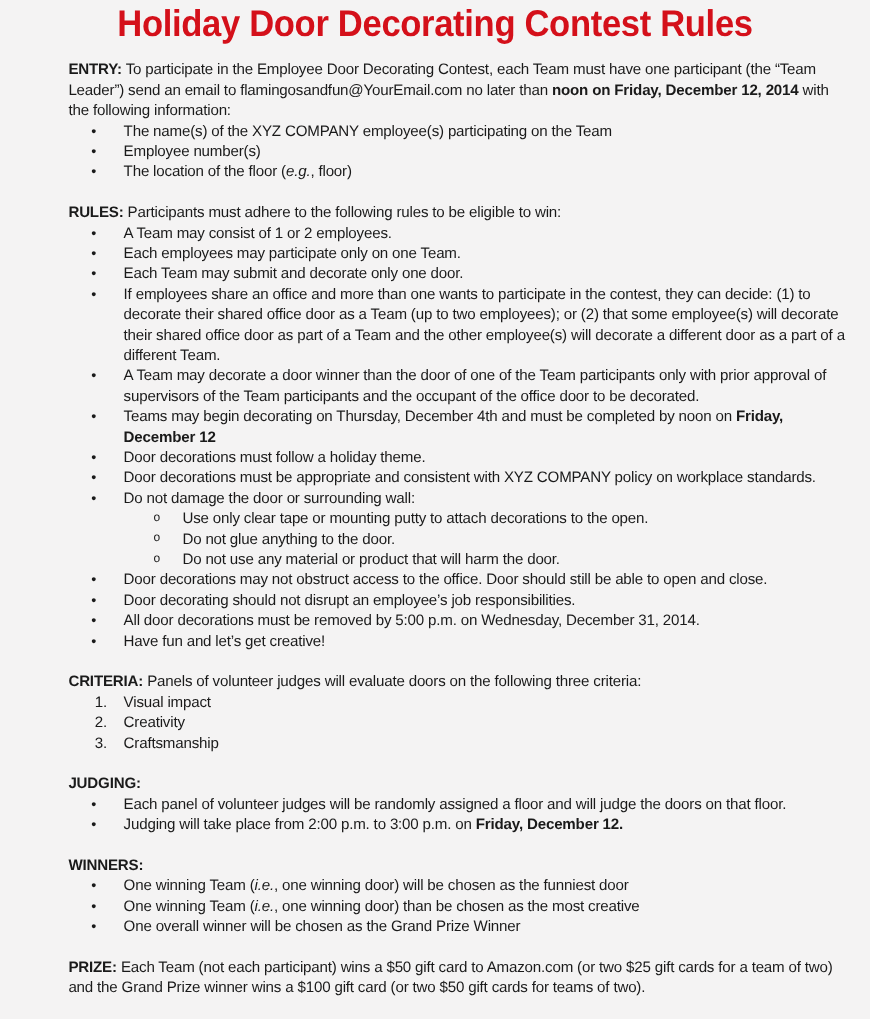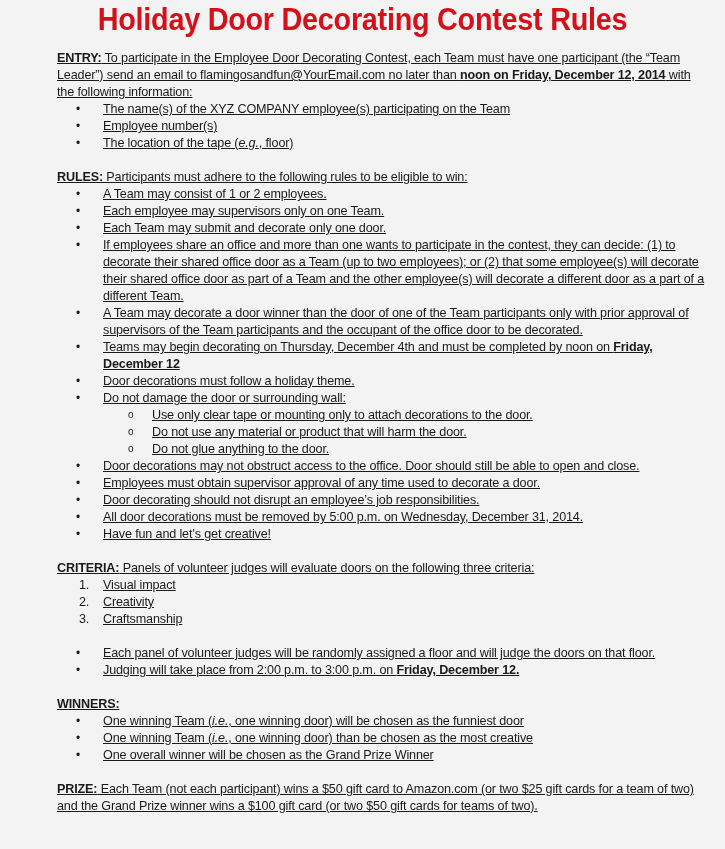--- a/index.html
+++ b/index.html
@@ -16,24 +16,24 @@
     font-family: "Liberation Sans", sans-serif;
     font-weight: bold; font-size: 31px; color: #d4101a;
     letter-spacing: -0.3px;
     transform: scaleX(0.93); transform-origin: center;
   }
   .content {
     position: absolute; left: 57px; top: 50px; width: 650px;
     font-size: 12.6px; line-height: 17px;
     letter-spacing: -0.15px;
   }
-  .content p { margin: 0; text-decoration: underline; }
+  .content p { margin: 0; }
   .section { margin-bottom: 17px; }
   ul, ol { margin: 0; padding: 0; list-style: none; }
-  li { position: relative; padding-left: 46px; text-decoration: underline; }
+  li { position: relative; padding-left: 46px; }
   li.bullet::before {
     content: "\2022"; position: absolute; left: 19px; top: 0;
     font-size: 12px;
   }
   li.num .n { position: absolute; left: 22px; top: 0; }
   ul.sub li { padding-left: 95px; }
   ul.sub li::before {
     content: "o"; position: absolute; left: 71px; top: -1px; font-size: 10px;
   }
   b { font-weight: bold; }
@@ -45,60 +45,61 @@
 <div class="page">
   <div class="title">Holiday Door Decorating Contest Rules</div>
 
   <div class="content">
 
     <div class="section">
       <p><b>ENTRY:</b><span> To participate in the Employee Door Decorating Contest, each Team must have one participant (the “Team Leader”) send an email to flamingosandfun@YourEmail.com no later than </span><b>noon on Friday, December 12, 2014</b><span> with the following information:</span></p>
       <ul>
         <li class="bullet">The name(s) of the XYZ COMPANY employee(s) participating on the Team</li>
         <li class="bullet">Employee number(s)</li>
-        <li class="bullet"><span>The location of the tape (</span><i>e.g.</i><span>, floor)</span></li>
+        <li class="bullet"><span>The location of the floor (</span><i>e.g.</i><span>, floor)</span></li>
       </ul>
     </div>
 
     <div class="section">
       <p><b>RULES:</b><span> Participants must adhere to the following rules to be eligible to win:</span></p>
       <ul>
         <li class="bullet">A Team may consist of 1 or 2 employees.</li>
-        <li class="bullet">Each employee may supervisors only on one Team.</li>
+        <li class="bullet">Each employees may participate only on one Team.</li>
         <li class="bullet">Each Team may submit and decorate only one door.</li>
         <li class="bullet">If employees share an office and more than one wants to participate in the contest, they can decide: (1) to decorate their shared office door as a Team (up to two employees); or (2) that some employee(s) will decorate their shared office door as part of a Team and the other employee(s) will decorate a different door as a part of a different Team.</li>
         <li class="bullet">A Team may decorate a door winner than the door of one of the Team participants only with prior approval of supervisors of the Team participants and the occupant of the office door to be decorated.</li>
         <li class="bullet"><span>Teams may begin decorating on Thursday, December 4th and must be completed by noon on </span><b>Friday, December 12</b></li>
         <li class="bullet">Door decorations must follow a holiday theme.</li>
+        <li class="bullet">Door decorations must be appropriate and consistent with XYZ COMPANY policy on workplace standards.</li>
         <li class="bullet">Do not damage the door or surrounding wall:</li>
       </ul>
       <ul class="sub">
-        <li>Use only clear tape or mounting only to attach decorations to the door.</li>
+        <li>Use only clear tape or mounting putty to attach decorations to the open.</li>
+        <li>Do not glue anything to the door.</li>
         <li>Do not use any material or product that will harm the door.</li>
-        <li>Do not glue anything to the door.</li>
       </ul>
       <ul>
         <li class="bullet">Door decorations may not obstruct access to the office. Door should still be able to open and close.</li>
-        <li class="bullet">Employees must obtain supervisor approval of any time used to decorate a door.</li>
         <li class="bullet">Door decorating should not disrupt an employee’s job responsibilities.</li>
         <li class="bullet">All door decorations must be removed by 5:00 p.m. on Wednesday, December 31, 2014.</li>
         <li class="bullet">Have fun and let’s get creative!</li>
       </ul>
     </div>
 
     <div class="section">
       <p><b>CRITERIA:</b><span> Panels of volunteer judges will evaluate doors on the following three criteria:</span></p>
       <ol>
         <li class="num"><span class="n">1.</span><span>Visual impact</span></li>
         <li class="num"><span class="n">2.</span><span>Creativity</span></li>
         <li class="num"><span class="n">3.</span><span>Craftsmanship</span></li>
       </ol>
     </div>
 
     <div class="section">
+      <p><b>JUDGING:</b></p>
       <ul>
         <li class="bullet">Each panel of volunteer judges will be randomly assigned a floor and will judge the doors on that floor.</li>
         <li class="bullet"><span>Judging will take place from 2:00 p.m. to 3:00 p.m. on </span><b>Friday, December 12.</b></li>
       </ul>
     </div>
 
     <div class="section">
       <p><b>WINNERS:</b></p>
       <ul>
         <li class="bullet"><span>One winning Team (</span><i>i.e.</i><span>, one winning door) will be chosen as the funniest door</span></li>

